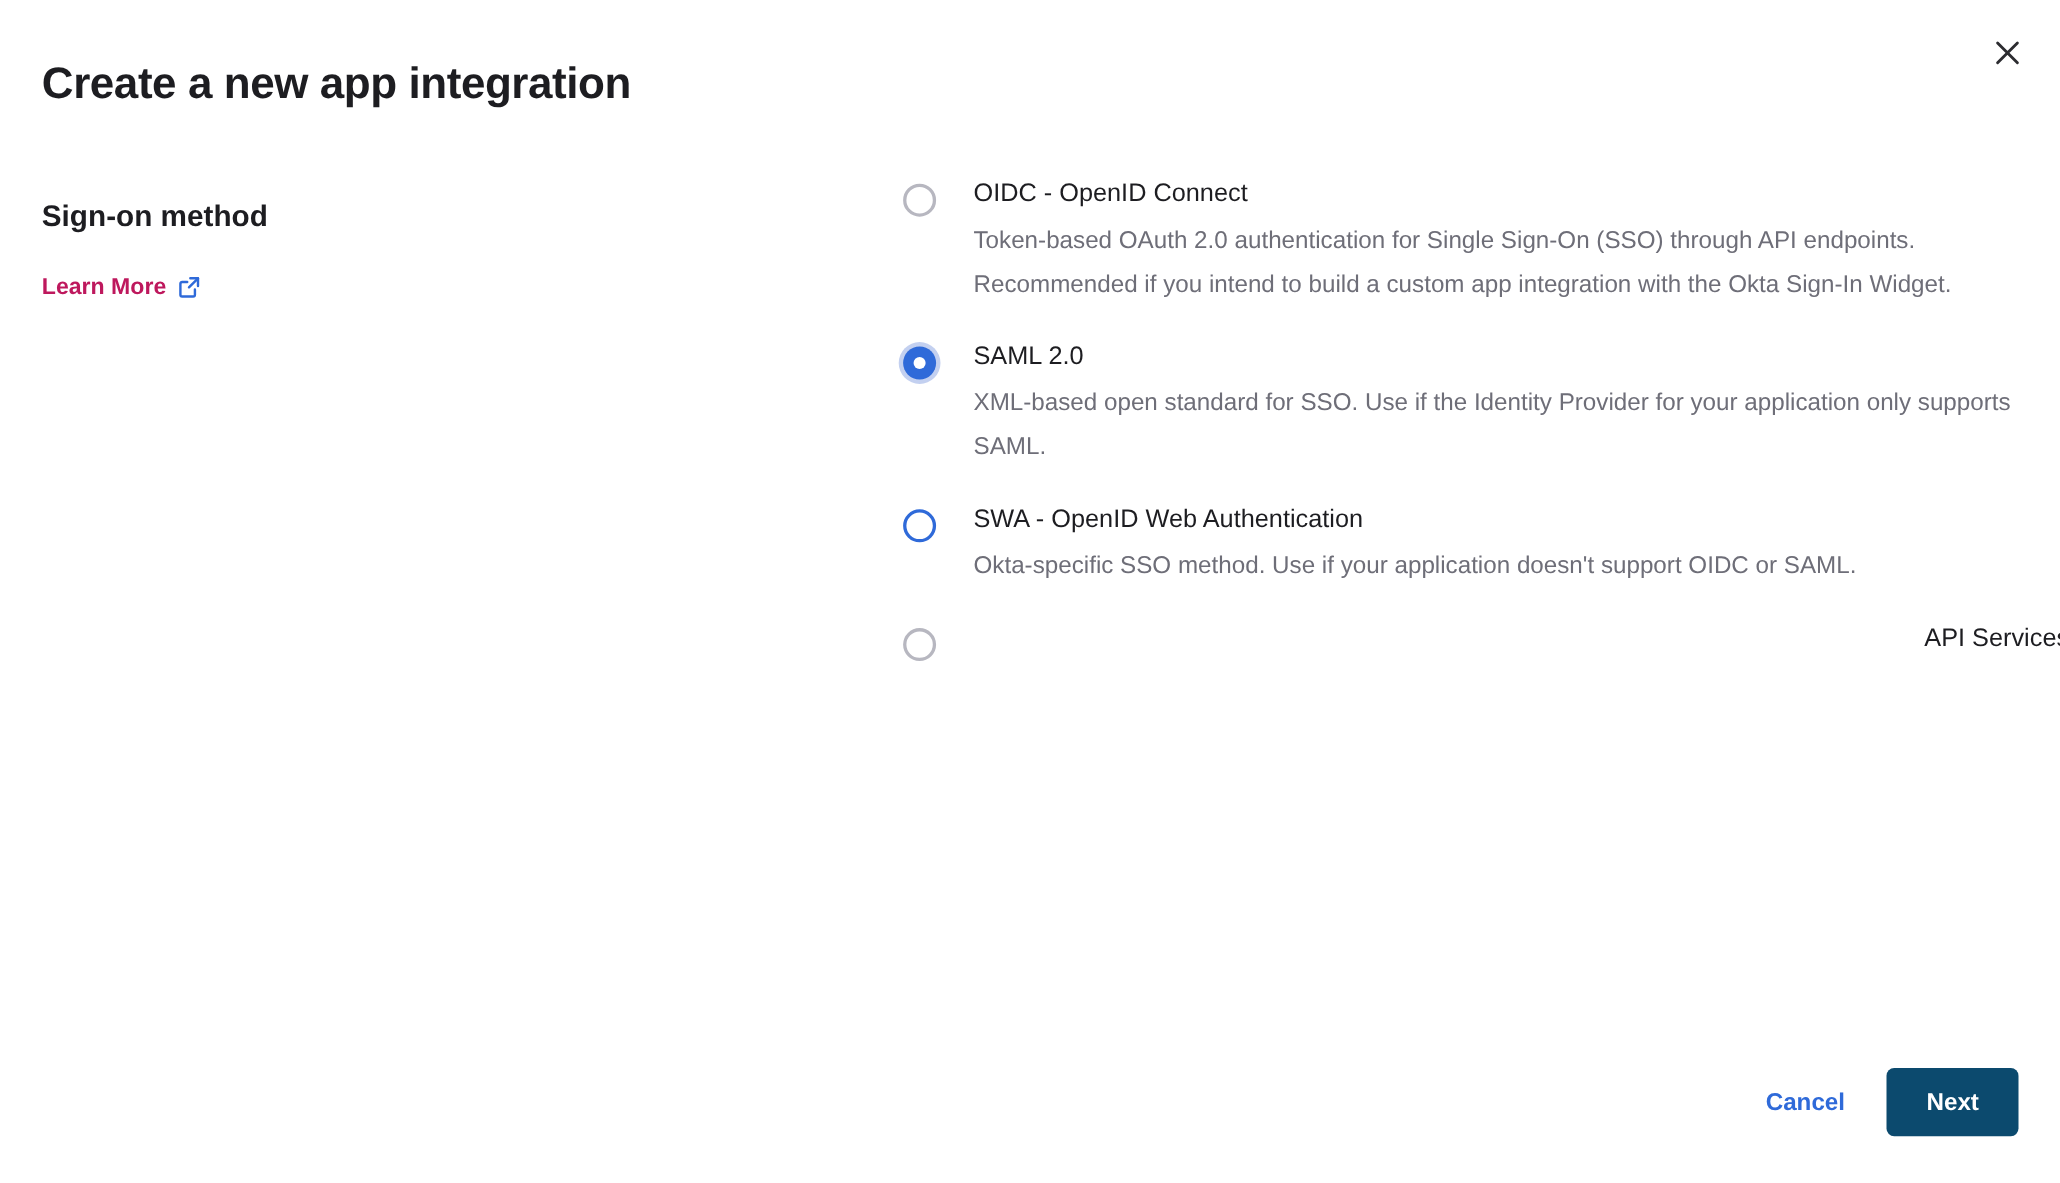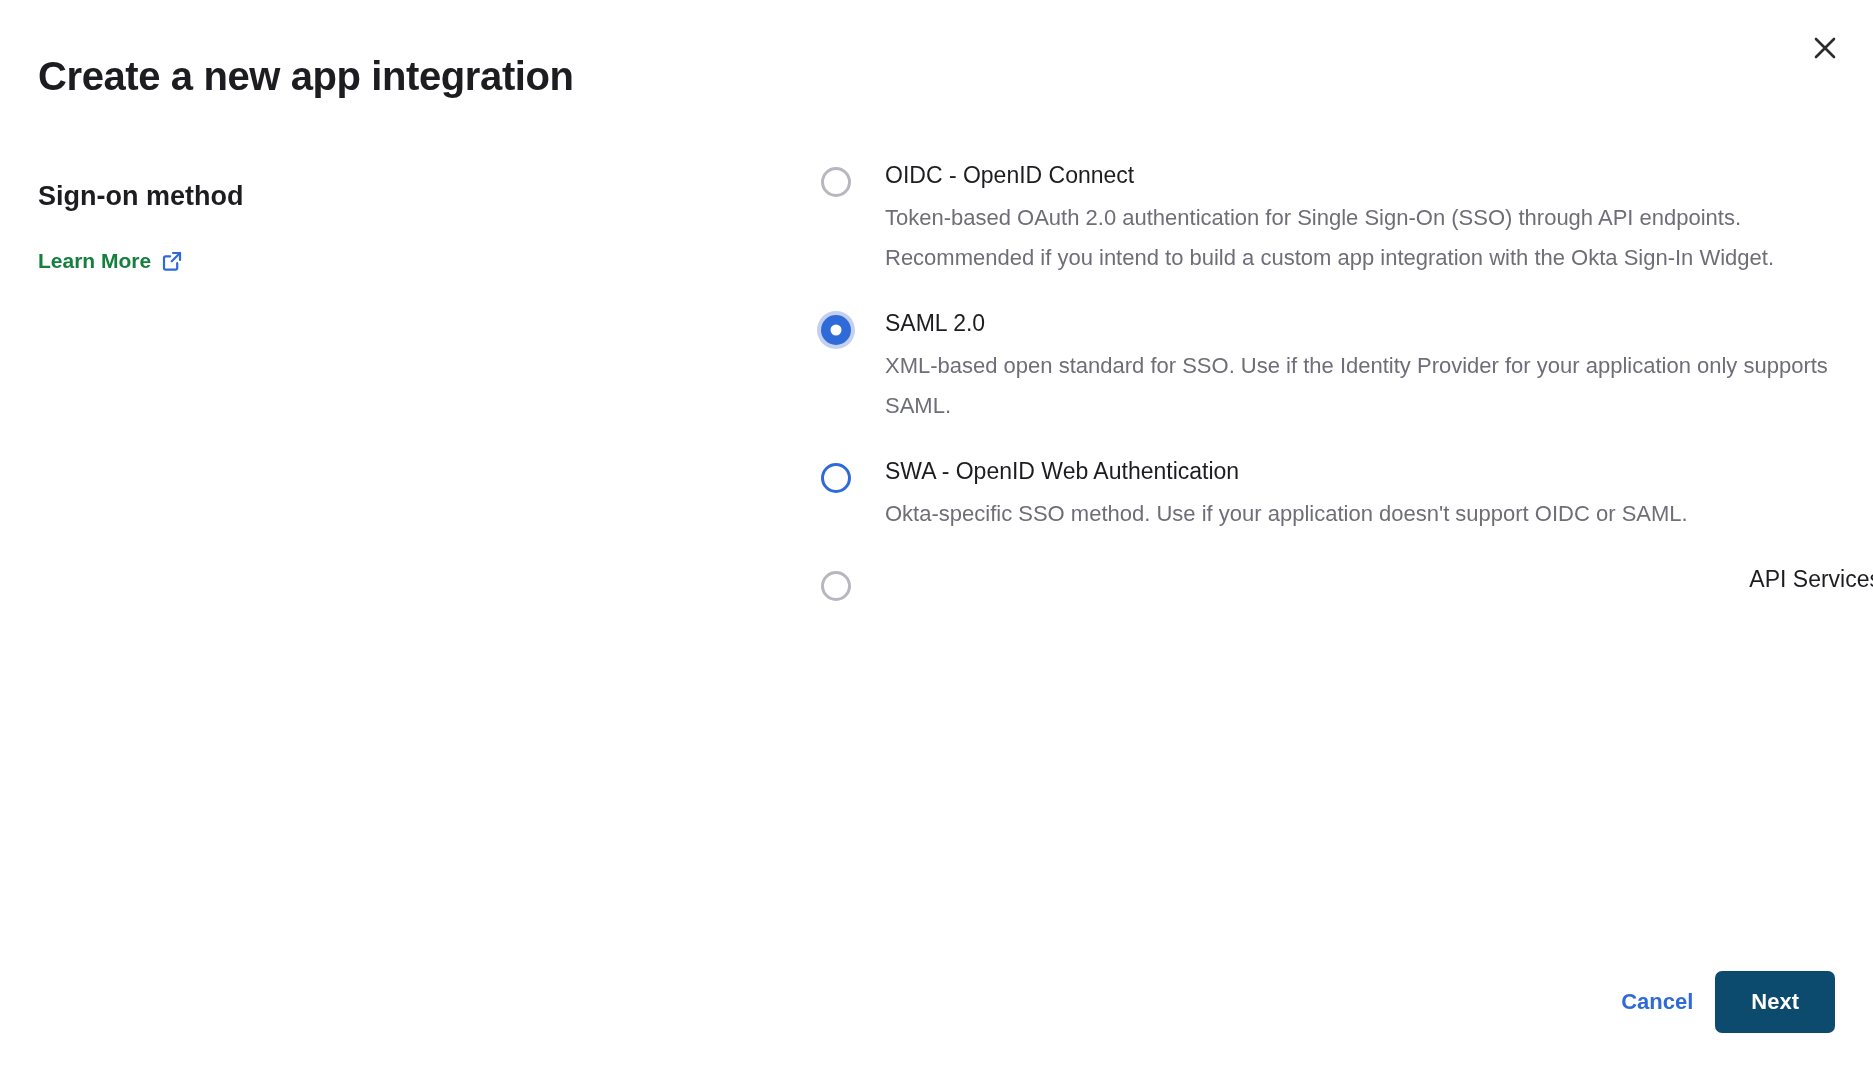--- a/index.html
+++ b/index.html
@@ -72,21 +72,21 @@
   }
 
   .learn-more {
     display: inline-flex;
     align-items: center;
     gap: 10px;
     margin-top: 37px;
     font-size: 21px;
     line-height: 28px;
     font-weight: 700;
-    color: #15803d;
+    color: #be185d;
     text-decoration: none;
     cursor: pointer;
   }
   .learn-more .ext-icon { display: inline-flex; }
 
   
   .right-col {
     position: absolute;
     left: 821px;
     top: 0;
@@ -154,21 +154,21 @@
     max-width: 1000px;
   }
 
   
   .dialog-footer {
     position: absolute;
     right: 38px;
     bottom: 42px;
     display: flex;
     align-items: center;
-    gap: 18px;
+    gap: 34px;
   }
 
   .btn-cancel {
     border: none;
     background: transparent;
     font-family: "Liberation Sans", sans-serif;
     font-size: 22px;
     font-weight: 700;
     color: #2f6ad9;
     cursor: pointer;

